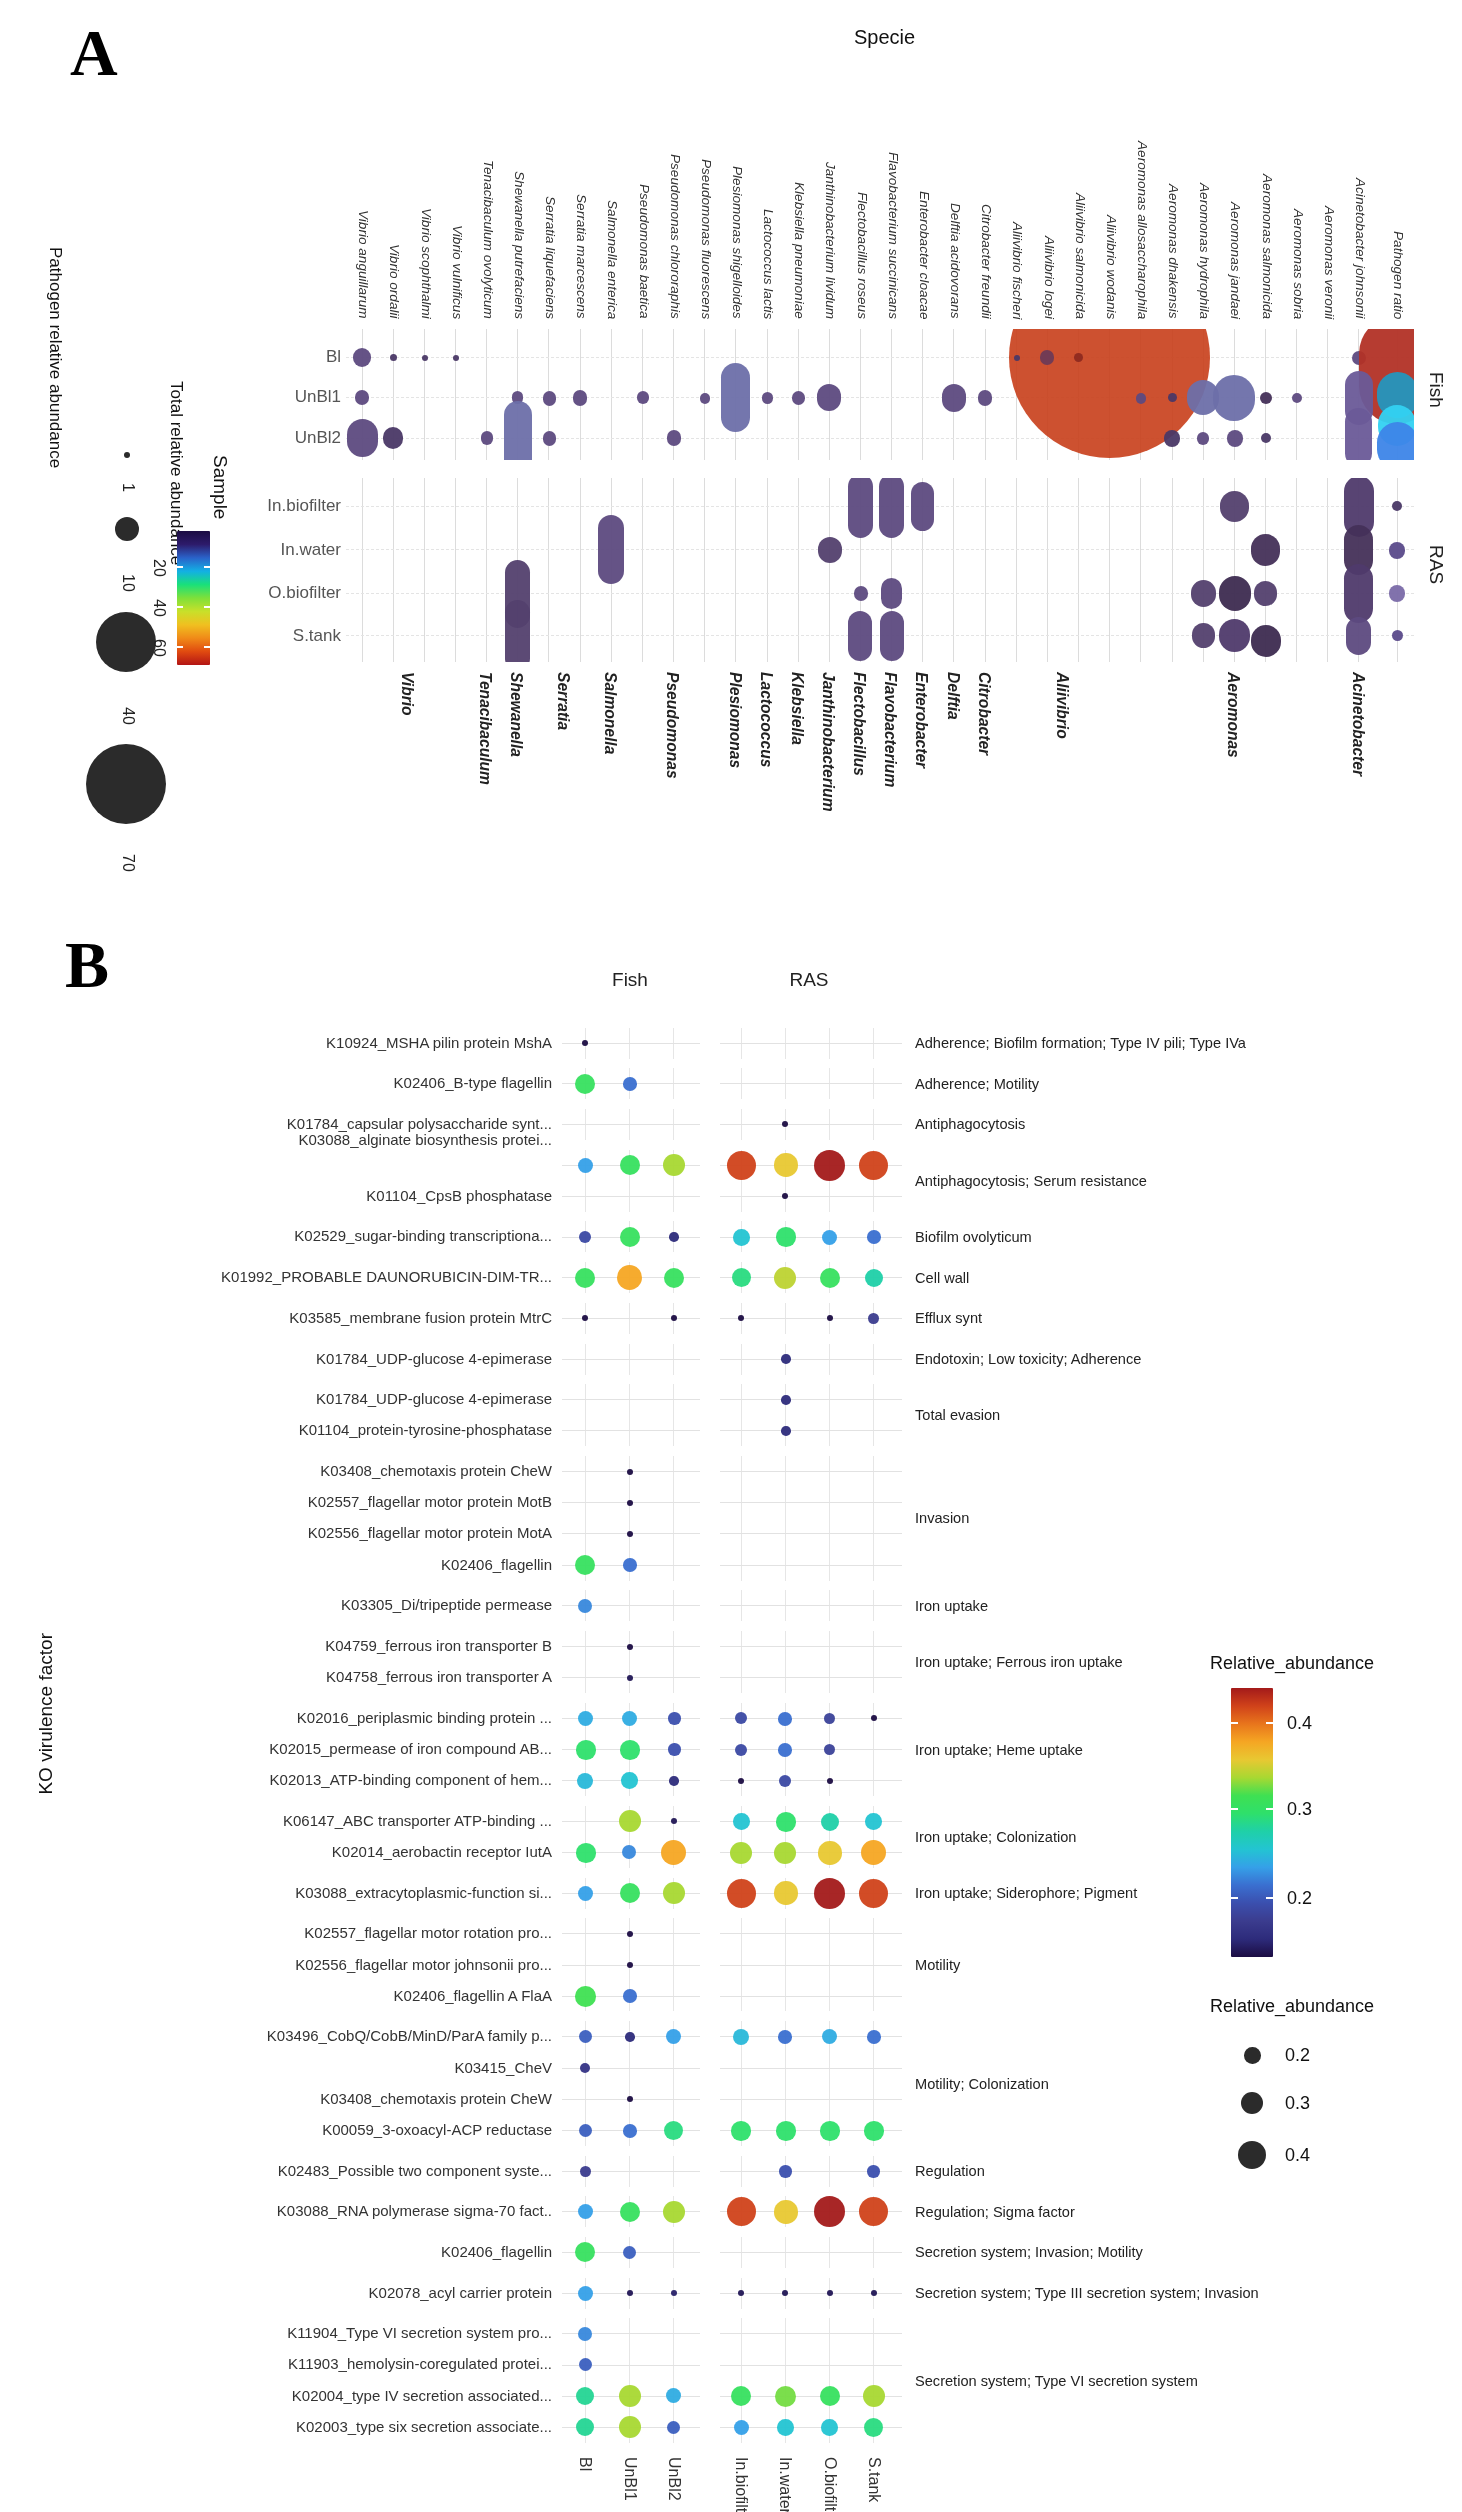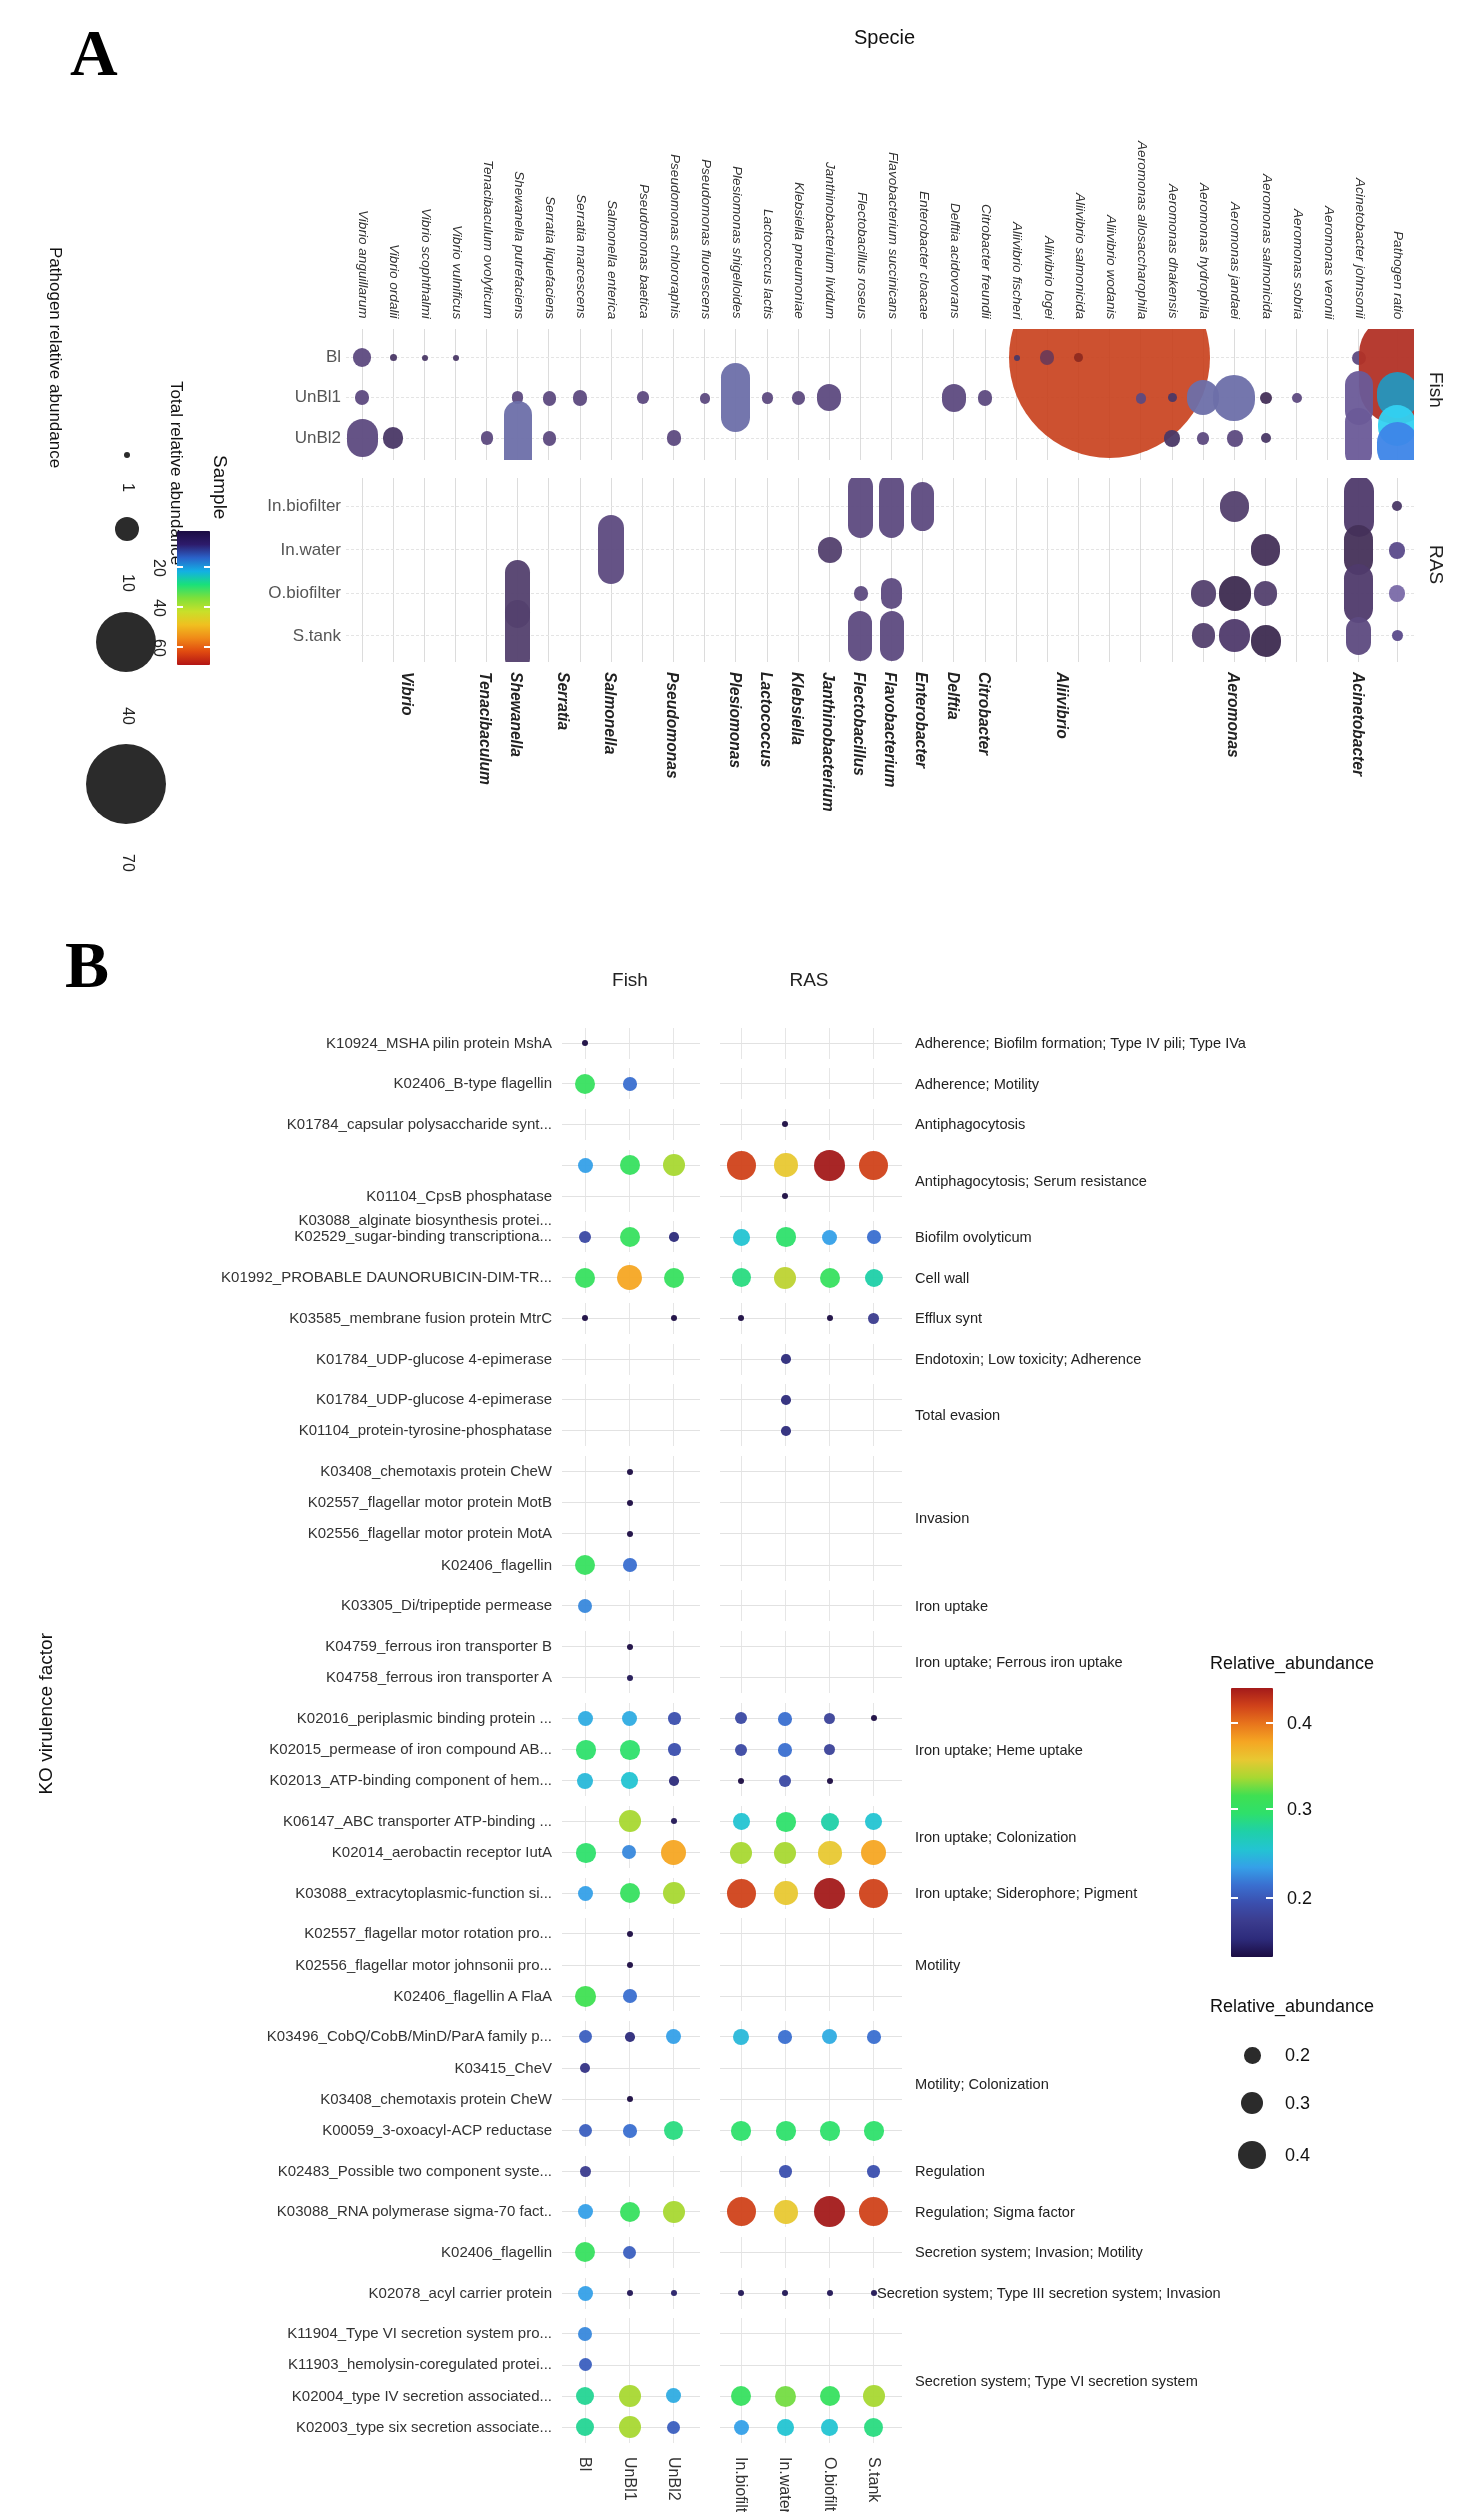--- a/index.html
+++ b/index.html
@@ -589,21 +589,21 @@
       <div class="rowlab-b abs" style="left: 181px; top: 1035px; width: 371px;">K10924_MSHA pilin protein MshA</div>
       <div class="bubble abs" style="left: 582px; top: 1040px; width: 6px; height: 6px; background: rgb(27, 12, 66); border-radius: 50%;"></div>
       <div class="cat-lab abs" style="left: 915px; top: 1043px; width: 512px; transform: translateY(-50%);">Adherence; Biofilm formation; Type IV pili; Type IVa</div>
       <div class="rowlab-b abs" style="left: 181px; top: 1075px; width: 371px;">K02406_B-type flagellin</div>
       <div class="bubble abs" style="left: 575px; top: 1074px; width: 20px; height: 20px; background: rgb(55, 224, 95); border-radius: 50%;"></div>
       <div class="bubble abs" style="left: 623px; top: 1077px; width: 13.7px; height: 13.7px; background: rgb(58, 111, 208); border-radius: 50%;"></div>
       <div class="cat-lab abs" style="left: 915px; top: 1084px; width: 512px; transform: translateY(-50%);">Adherence; Motility</div>
       <div class="rowlab-b abs" style="left: 181px; top: 1116px; width: 371px;">K01784_capsular polysaccharide synt...</div>
       <div class="bubble abs" style="left: 782px; top: 1121px; width: 6px; height: 6px; background: rgb(27, 12, 66); border-radius: 50%;"></div>
       <div class="cat-lab abs" style="left: 915px; top: 1124px; width: 512px; transform: translateY(-50%);">Antiphagocytosis</div>
-      <div class="rowlab-b abs" style="left: 181px; top: 1212px; width: 371px;">K03088_alginate biosynthesis protei...</div>
+      <div class="rowlab-b abs" style="left: 181px; top: 1132px; width: 371px;">K03088_alginate biosynthesis protei...</div>
       <div class="bubble abs" style="left: 578px; top: 1158px; width: 15px; height: 15px; background: rgb(53, 160, 232); border-radius: 50%;"></div>
       <div class="bubble abs" style="left: 620px; top: 1155px; width: 20px; height: 20px; background: rgb(55, 224, 95); border-radius: 50%;"></div>
       <div class="bubble abs" style="left: 663px; top: 1154px; width: 22px; height: 22px; background: rgb(168, 216, 50); border-radius: 50%;"></div>
       <div class="bubble abs" style="left: 727px; top: 1151px; width: 29px; height: 29px; background: rgb(208, 66, 26); border-radius: 50%;"></div>
       <div class="bubble abs" style="left: 774px; top: 1153px; width: 23.5px; height: 23.5px; background: rgb(232, 200, 50); border-radius: 50%;"></div>
       <div class="bubble abs" style="left: 814px; top: 1150px; width: 31px; height: 31px; background: rgb(163, 26, 26); border-radius: 50%;"></div>
       <div class="bubble abs" style="left: 859px; top: 1151px; width: 29px; height: 29px; background: rgb(208, 66, 26); border-radius: 50%;"></div>
       <div class="rowlab-b abs" style="left: 181px; top: 1188px; width: 371px;">K01104_CpsB phosphatase</div>
       <div class="bubble abs" style="left: 782px; top: 1193px; width: 6px; height: 6px; background: rgb(27, 12, 66); border-radius: 50%;"></div>
       <div class="cat-lab abs" style="left: 915px; top: 1181px; width: 512px; transform: translateY(-50%);">Antiphagocytosis; Serum resistance</div>
@@ -754,21 +754,21 @@
       <div class="bubble abs" style="left: 623px; top: 2246px; width: 13px; height: 13px; background: rgb(59, 95, 191); border-radius: 50%;"></div>
       <div class="cat-lab abs" style="left: 915px; top: 2252px; width: 512px; transform: translateY(-50%);">Secretion system; Invasion; Motility</div>
       <div class="rowlab-b abs" style="left: 181px; top: 2285px; width: 371px;">K02078_acyl carrier protein</div>
       <div class="bubble abs" style="left: 578px; top: 2286px; width: 15px; height: 15px; background: rgb(53, 160, 232); border-radius: 50%;"></div>
       <div class="bubble abs" style="left: 627px; top: 2290px; width: 6px; height: 6px; background: rgb(33, 22, 85); border-radius: 50%;"></div>
       <div class="bubble abs" style="left: 671px; top: 2290px; width: 6px; height: 6px; background: rgb(39, 33, 104); border-radius: 50%;"></div>
       <div class="bubble abs" style="left: 738px; top: 2290px; width: 6px; height: 6px; background: rgb(33, 22, 85); border-radius: 50%;"></div>
       <div class="bubble abs" style="left: 782px; top: 2290px; width: 6px; height: 6px; background: rgb(33, 22, 85); border-radius: 50%;"></div>
       <div class="bubble abs" style="left: 827px; top: 2290px; width: 6px; height: 6px; background: rgb(33, 22, 85); border-radius: 50%;"></div>
       <div class="bubble abs" style="left: 871px; top: 2290px; width: 6px; height: 6px; background: rgb(33, 22, 85); border-radius: 50%;"></div>
-      <div class="cat-lab abs" style="left: 877px; top: 2293px; width: 512px; transform: translateY(-50%);">Secretion system; Type III secretion system; Invasion</div>
+      <div class="cat-lab abs" style="left: 915px; top: 2293px; width: 512px; transform: translateY(-50%);">Secretion system; Type III secretion system; Invasion</div>
       <div class="rowlab-b abs" style="left: 181px; top: 2325px; width: 371px;">K11904_Type VI secretion system pro...</div>
       <div class="bubble abs" style="left: 578px; top: 2327px; width: 14.3px; height: 14.3px; background: rgb(56, 136, 220); border-radius: 50%;"></div>
       <div class="rowlab-b abs" style="left: 181px; top: 2356px; width: 371px;">K11903_hemolysin-coregulated protei...</div>
       <div class="bubble abs" style="left: 579px; top: 2358px; width: 13px; height: 13px; background: rgb(59, 95, 191); border-radius: 50%;"></div>
       <div class="rowlab-b abs" style="left: 181px; top: 2388px; width: 371px;">K02004_type IV secretion associated...</div>
       <div class="bubble abs" style="left: 576px; top: 2387px; width: 18.3px; height: 18.3px; background: rgb(36, 213, 148); border-radius: 50%;"></div>
       <div class="bubble abs" style="left: 619px; top: 2385px; width: 22px; height: 22px; background: rgb(168, 216, 50); border-radius: 50%;"></div>
       <div class="bubble abs" style="left: 666px; top: 2388px; width: 15.4px; height: 15.4px; background: rgb(47, 172, 225); border-radius: 50%;"></div>
       <div class="bubble abs" style="left: 731px; top: 2386px; width: 20px; height: 20px; background: rgb(55, 224, 95); border-radius: 50%;"></div>
       <div class="bubble abs" style="left: 775px; top: 2386px; width: 21px; height: 21px; background: rgb(116, 220, 66); border-radius: 50%;"></div>

